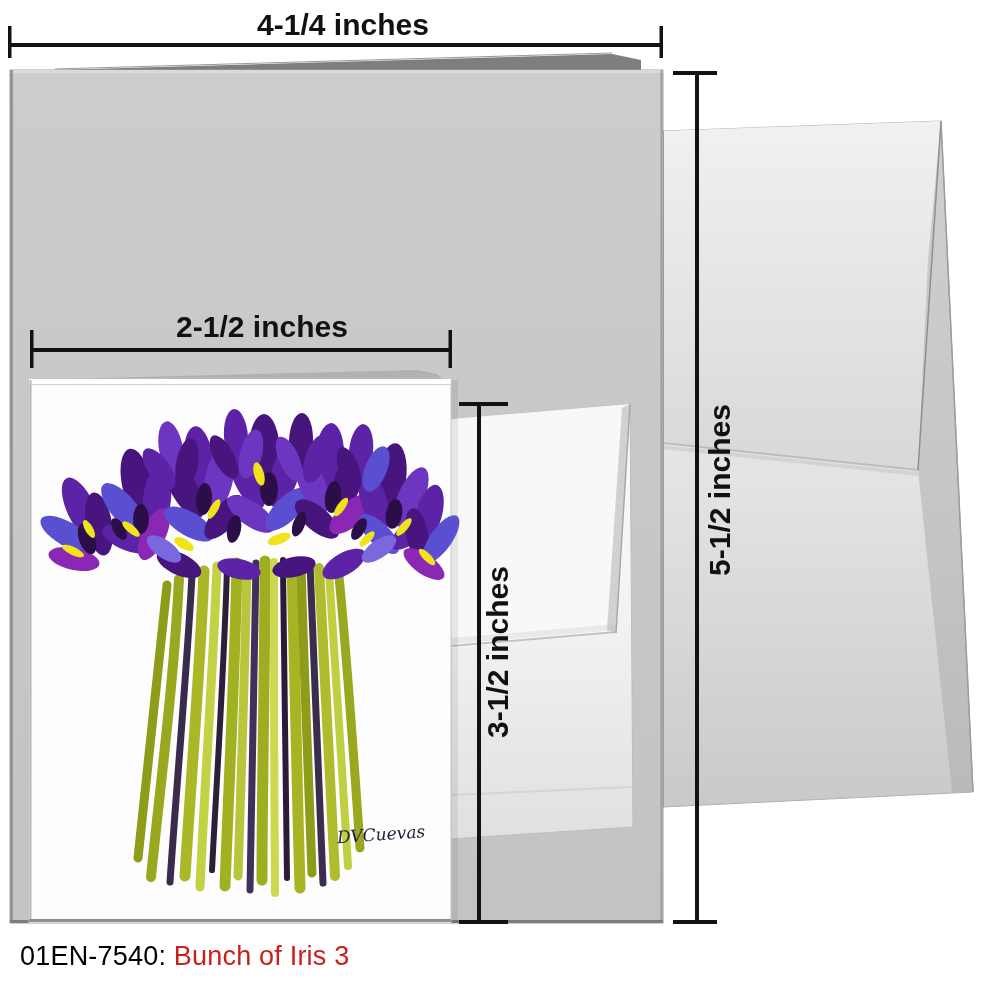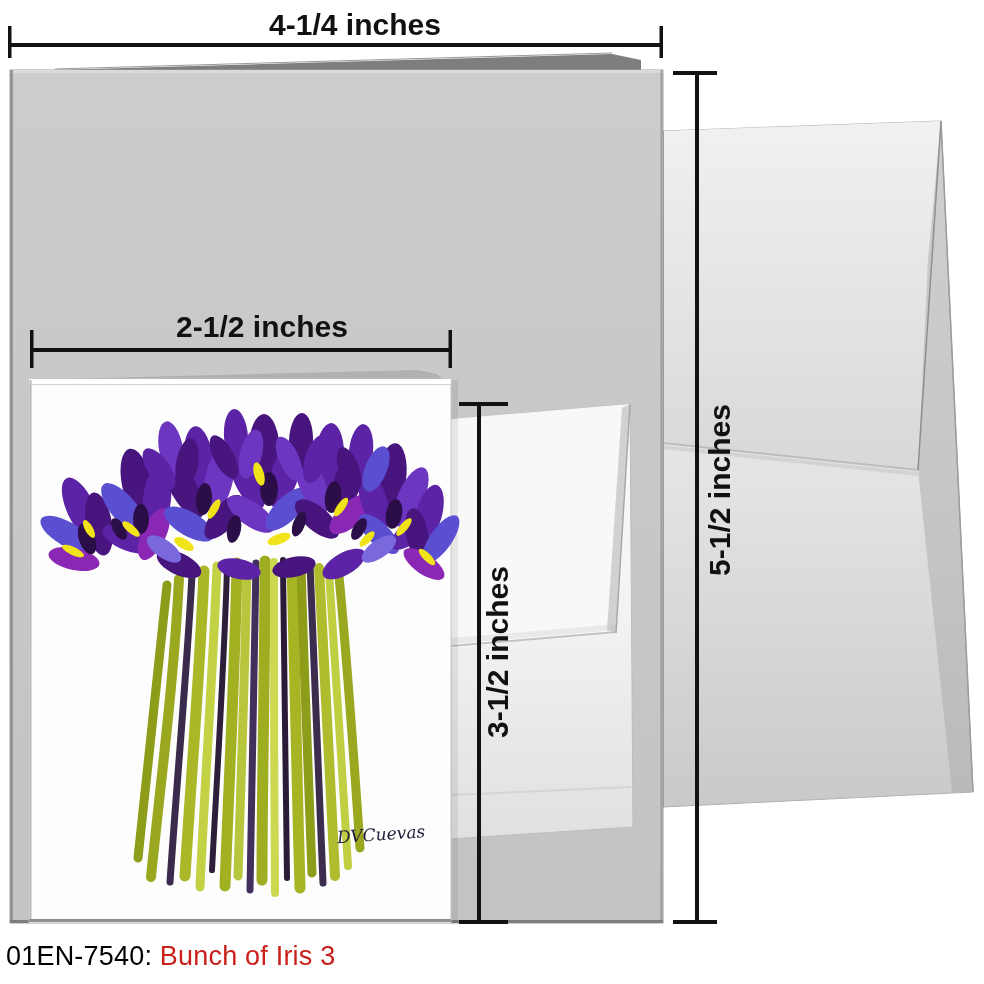--- a/index.html
+++ b/index.html
@@ -3,21 +3,21 @@
 <meta charset="utf-8">
 <style>
   html,body{margin:0;padding:0;background:#ffffff;}
   body{width:984px;height:984px;position:relative;overflow:hidden;
        font-family:"Liberation Sans",sans-serif;}
   .stage{position:absolute;left:0;top:0;width:984px;height:984px;}
   .dim-label{position:absolute;font-size:30px;font-weight:700;color:#111;
              white-space:nowrap;line-height:1;}
   .dim-label.h{transform:translateX(-50%);}
   .dim-label.v{transform:translate(-50%,-50%) rotate(-90deg);}
-  .caption{position:absolute;left:6px;top:943px;font-size:27px;line-height:1;
+  .caption{position:absolute;left:20px;top:943px;font-size:27px;line-height:1;
            white-space:nowrap;letter-spacing:0.2px;}
   .caption .code{color:#000000;}
   .caption .title{color:#c9201c;}
 </style>
 </head>
 <body>
 
 <svg class="stage" width="984" height="984" viewBox="0 0 984 984">
   <defs>
     <linearGradient id="envBigV" x1="0" y1="0" x2="0" y2="1">
@@ -206,21 +206,21 @@
     </g>
 
     <g>
       <rect x="695" y="73" width="4" height="851"></rect>
       <rect x="673" y="71" width="44" height="4"></rect>
       <rect x="673" y="920" width="44" height="4"></rect>
     </g>
   </g>
 </svg>
 
-<div class="dim-label h" style="left:343px;top:10px;margin-left:12px;">4-1/4 inches</div>
+<div class="dim-label h" style="left:343px;top:10px;">4-1/4 inches</div>
 
 <div class="dim-label h" style="left:262px;top:312px;">2-1/2 inches</div>
 
 <div class="dim-label v" style="left:498px;top:652px;">3-1/2 inches</div>
 
 <div class="dim-label v" style="left:720px;top:490px;">5-1/2 inches</div>
 
 <div class="caption">
   <span class="code">01EN-7540:</span>
   <span class="title">Bunch of Iris 3</span>

